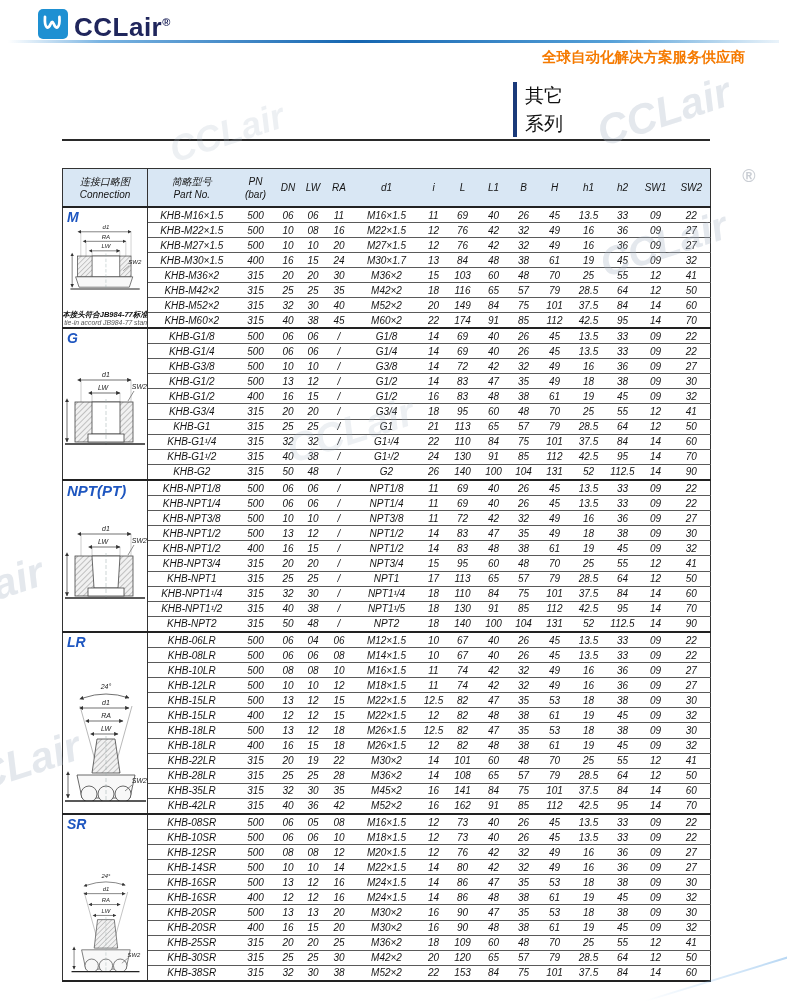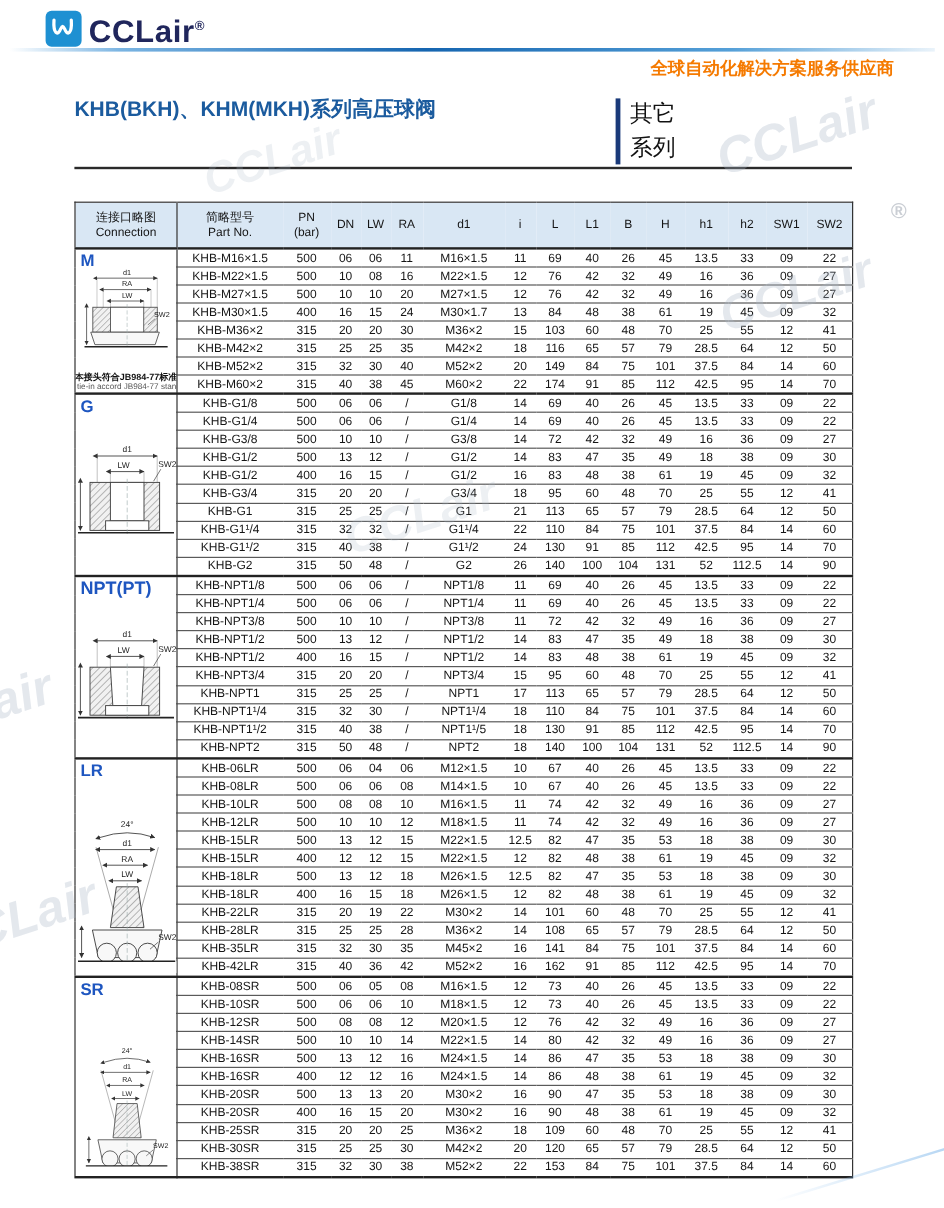--- a/index.html
+++ b/index.html
@@ -22,21 +22,21 @@
   .side{position:absolute;left:497px;top:82px;display:flex;gap:8px;margin-left:16px;}
   .side-bar{width:4px;height:55px;background:#1a3a7a;}
   .side-txt{font-family:"Liberation Serif","DejaVu Serif",serif;font-size:19px;line-height:28px;color:#111;}
   .hr1{position:absolute;left:62px;top:139px;width:648px;height:2px;background:#2a2a2a;}
   .sec-title{position:absolute;left:68px;top:144px;font-size:13.5px;font-weight:bold;color:#111;}
 
   
   .dim-table{position:absolute;left:62px;top:168px;width:648px;border-collapse:collapse;
              table-layout:fixed;font-size:10px;color:#151515;
              border-left:1px solid #333;border-right:1px solid #333;
-             border-top:1px solid #333;border-bottom:2px solid #222;}
+             border-top:1px solid #333;border-bottom:2px solid #222;font-style:italic;}
   .dim-table th,.dim-table td{padding:0;text-align:center;vertical-align:middle;font-weight:normal;}
   .dim-table thead th{background:#d9e7f4;height:37px;line-height:13px;border-bottom:2px solid #222;}
   .dim-table thead th:first-child{border-right:1px solid #333;}
   .dim-table td{height:14px;border-bottom:1px solid #5a5a5a;overflow:hidden;white-space:nowrap;}
   .dim-table tbody{border-top:2px solid #222;}
   .conn-cell{border-right:1px solid #333;vertical-align:top;background:#fff;}
 
   .conn{display:flex;flex-direction:column;align-items:center;overflow:hidden;}
   #conn-0{height:119px;}#conn-1{height:150px;}#conn-2{height:150px;}#conn-3{height:180px;}#conn-4{height:165px;}
   .sec-label{align-self:flex-start;color:#1e56c0;font-weight:bold;font-size:14px;padding:3px 0 0 4px;line-height:13px;}
@@ -100,21 +100,20 @@
     <div class="logo-sq">
       <svg width="24" height="22" viewBox="0 0 30 26">
         <path d="M5 4 C4 18,9 21,12 13 C13.5 9.5,14.5 9.5,16 13 C19 21,24 18,23 4" fill="none" stroke="#ffffff" stroke-width="3.4" stroke-linecap="round"></path>
       </svg>
     </div>
     <div class="logo-txt"><span>CCLair</span><sup>®</sup></div>
   </div>
   <div class="tagline">全球自动化解决方案服务供应商</div>
   <div class="topbar"></div>
 
-  <div class="title-zh">KHB(BKH)、KHM(MKH)系列高压球阀</div>
   <div class="side">
     <div class="side-bar"></div>
     <div class="side-txt">
       <div>其它</div>
       <div>系列</div>
     </div>
   </div>
   <div class="hr1"></div>
 
   <table class="dim-table">

